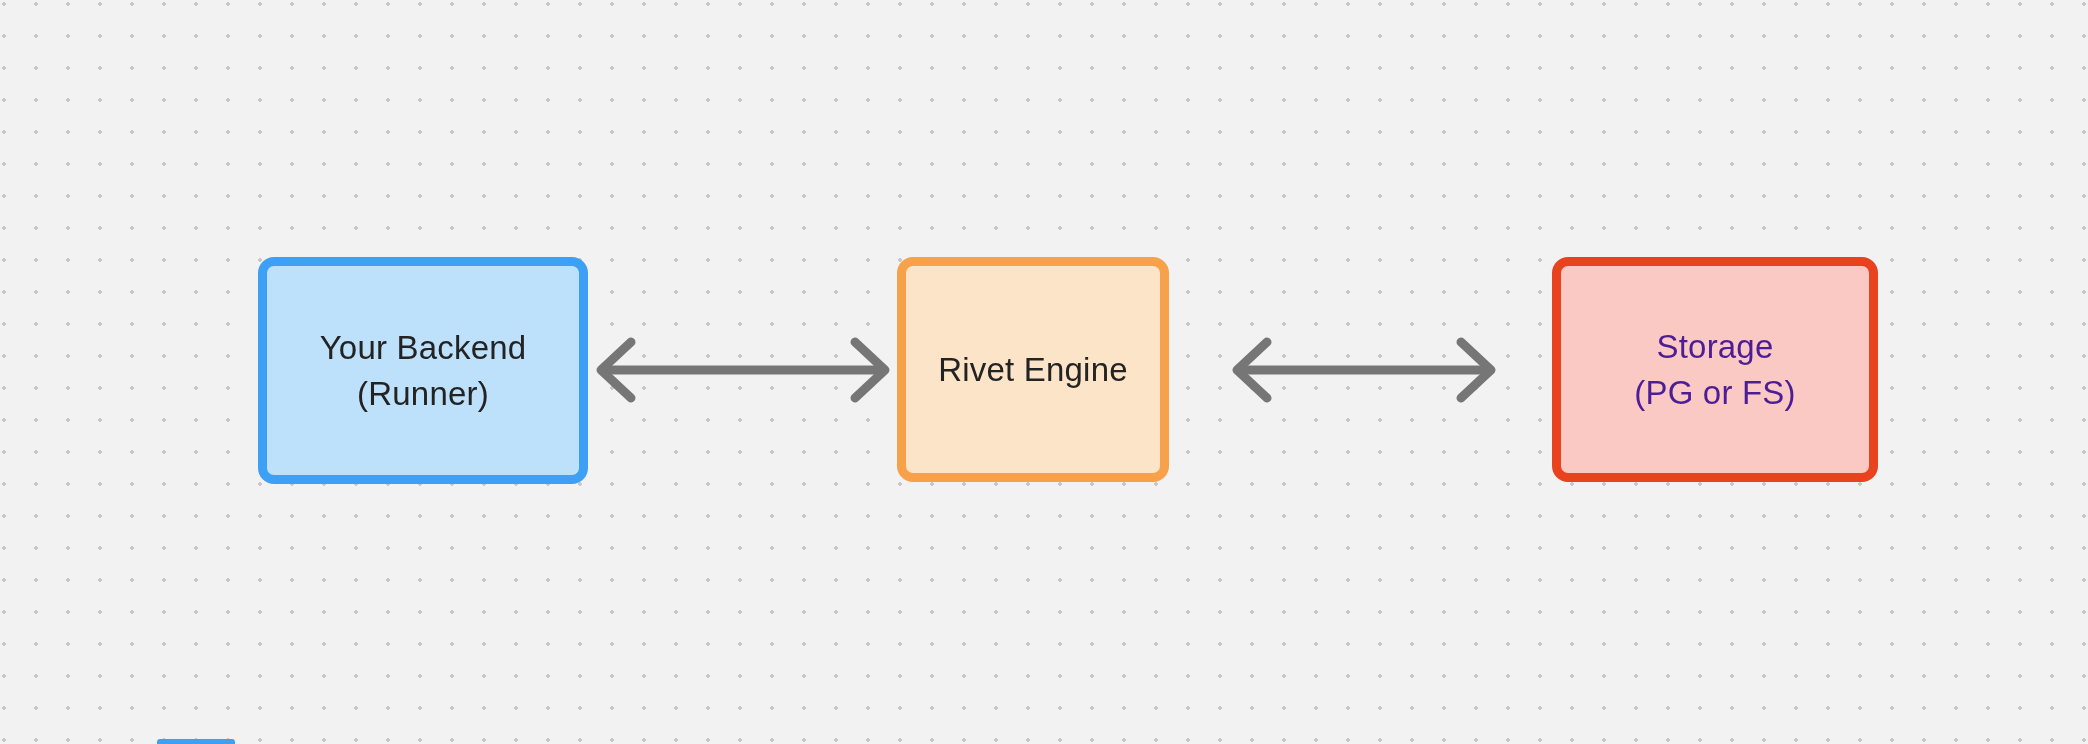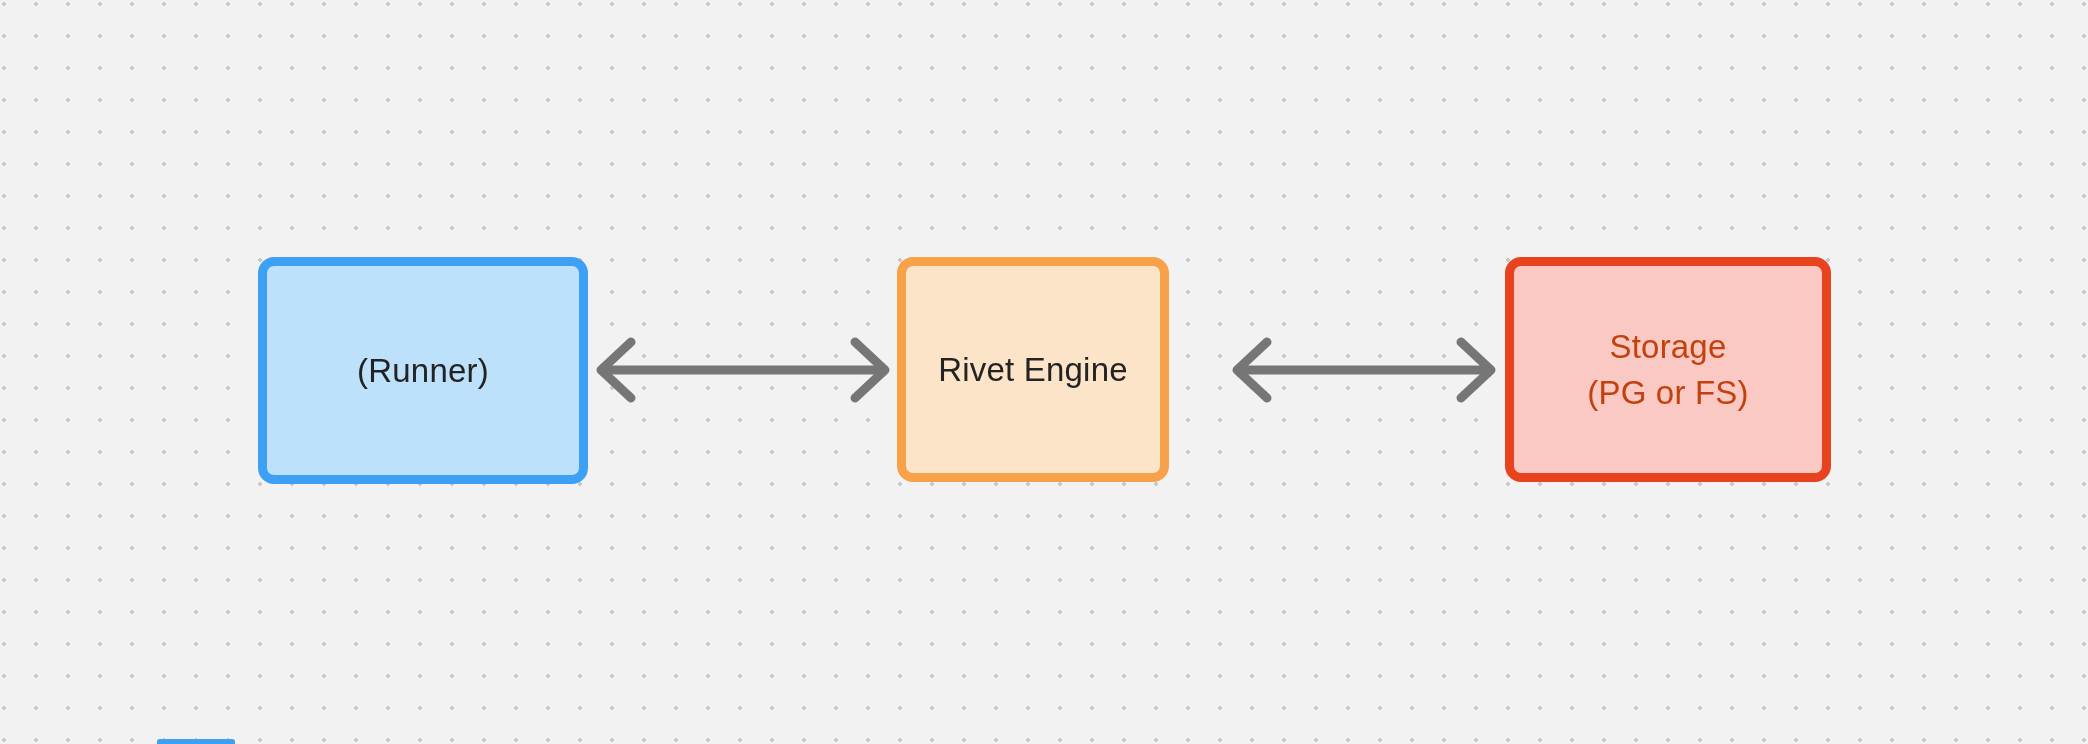--- a/index.html
+++ b/index.html
@@ -51,39 +51,40 @@
     height: 5px;
     border-radius: 3px 3px 0 0;
   }
 </style>
 </head>
 <body>
 
 <div class="canvas" style="--bg: #f2f2f2; --dot: #c8c8c8;">
 
   <div class="node" id="node-backend" style="border-color: rgb(61, 160, 245); background-color: rgb(190, 225, 251); color: rgb(35, 35, 35);">
+    <span class="node-label">Your Backend</span>
     <span class="node-label">(Runner)</span>
   </div>
 
   <svg class="connector" id="connector-1" width="300" height="88" viewBox="0 0 300 88">
     <line x1="9" y1="44" x2="291" y2="44" fill="none" stroke="#767676" stroke-width="9" stroke-linecap="round"></line>
     <polyline points="38,16 8,44 38,72" fill="none" stroke="#767676" stroke-width="9" stroke-linecap="round" stroke-linejoin="round"></polyline>
     <polyline points="262,16 292,44 262,72" fill="none" stroke="#767676" stroke-width="9" stroke-linecap="round" stroke-linejoin="round"></polyline>
   </svg>
 
   <div class="node" id="node-engine" style="border-color: rgb(247, 161, 75); background-color: rgb(252, 228, 201); color: rgb(35, 35, 35);">
     <span class="node-label">Rivet Engine</span>
   </div>
 
   <svg class="connector" id="connector-2" width="270" height="88" viewBox="0 0 270 88">
     <line x1="9" y1="44" x2="261" y2="44" fill="none" stroke="#767676" stroke-width="9" stroke-linecap="round"></line>
     <polyline points="38,16 8,44 38,72" fill="none" stroke="#767676" stroke-width="9" stroke-linecap="round" stroke-linejoin="round"></polyline>
     <polyline points="232,16 262,44 232,72" fill="none" stroke="#767676" stroke-width="9" stroke-linecap="round" stroke-linejoin="round"></polyline>
   </svg>
 
-  <div class="node" id="node-storage" style="border-color: rgb(232, 67, 30); background-color: rgb(251, 201, 196); color: #c2410c;">
+  <div class="node" id="node-storage" style="border-color: rgb(232, 67, 30); background-color: rgb(251, 201, 196); color: #4c1d95; margin-left: 47px;">
     <span class="node-label">Storage</span>
     <span class="node-label">(PG or FS)</span>
   </div>
 
   <div class="partial-node" style="background-color: rgb(61, 160, 245);"></div>
 
 </div>
 
 </body></html>

